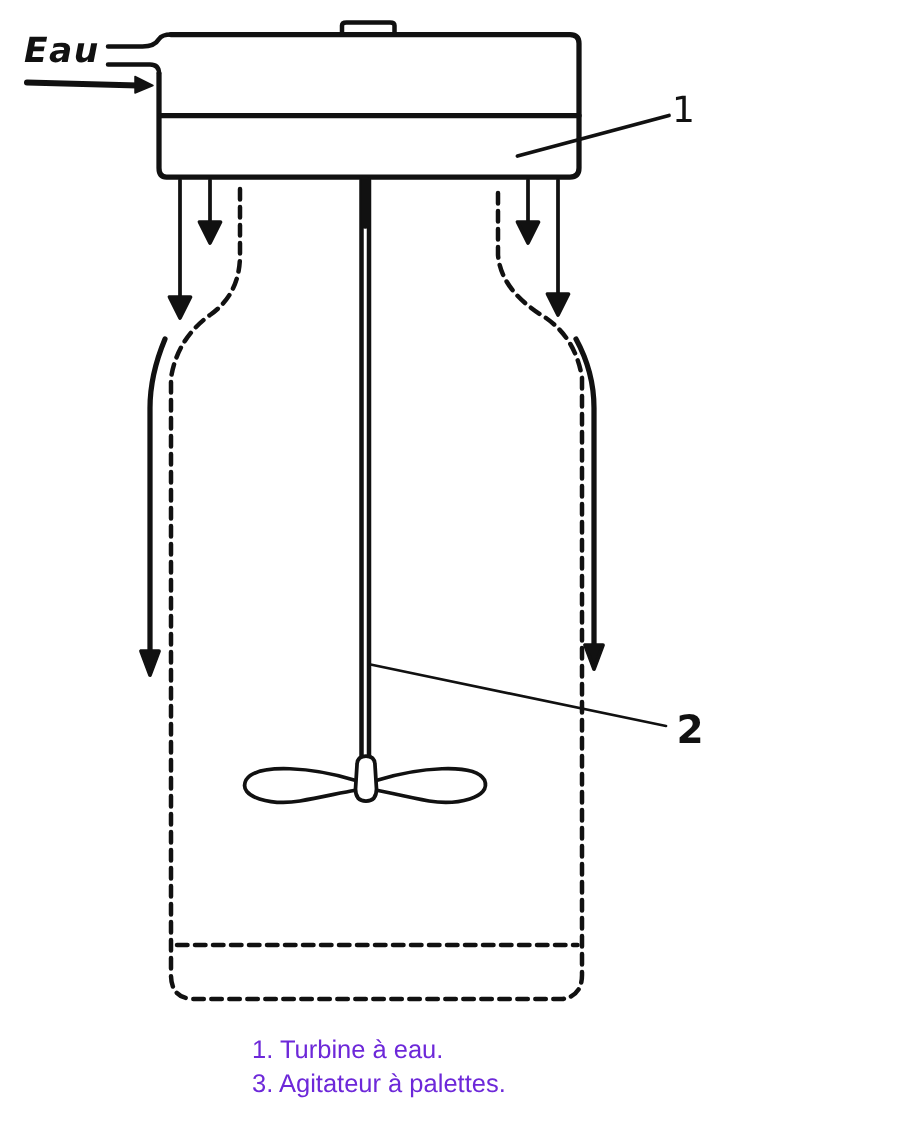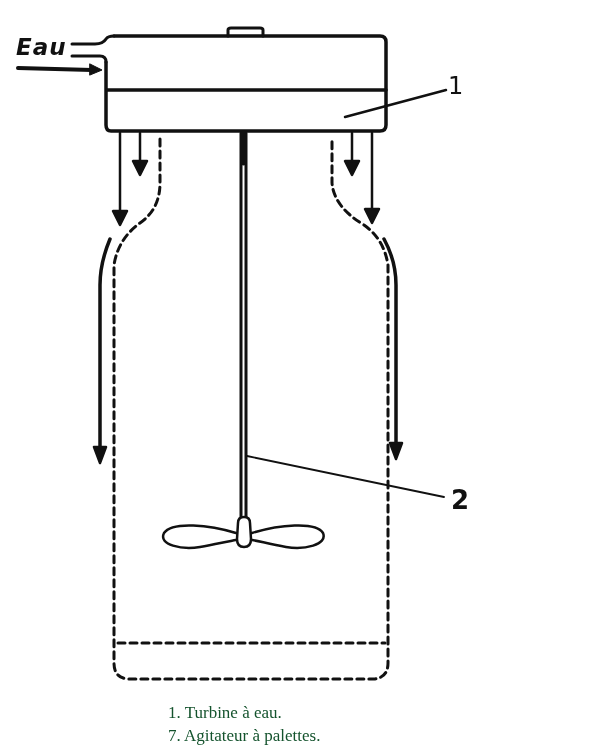--- a/index.html
+++ b/index.html
@@ -1,24 +1,24 @@
 <!DOCTYPE html>
 <html><head>
   <meta charset="utf-8">
   <style>
     html, body { margin: 0; padding: 0; background: #ffffff; }
     body { width: 600px; height: 751px; position: relative; overflow: hidden; font-family: "DejaVu Sans", sans-serif; }
-    .diagram { position: absolute; left: 0; top: 13px; width: 600px; height: 634px; border-radius: 19px; }
+    .diagram { position: absolute; left: 0; top: 0; width: 600px; height: 634px; border-radius: 19px; }
     .lbl-italic { position: absolute; font-family: "DejaVu Sans", sans-serif; font-style: italic; font-weight: bold; color: #111; }
     .lbl-num { position: absolute; font-family: "DejaVu Sans", sans-serif; font-weight: bold; color: #111; }
     .eau { left: 16px; top: 21px; font-size: 23px; letter-spacing: 1px; }
     .num1 { left: 448px; top: 59px; font-size: 24px; font-weight: normal; }
     .num2 { left: 451px; top: 472px; font-size: 26px; }
     .ruis { left: 410px; top: 261px; font-size: 21px; line-height: 26px; }
-    .caption { position: absolute; left: 168px; top: 688px; font-family: Liberation Serif, serif; font-size: 17px; line-height: 23px; color: #14532d; }
+    .caption { position: absolute; left: 168px; top: 688px; font-family: Liberation Sans, sans-serif; font-size: 17px; line-height: 23px; color: #6d28d9; }
     .caption div { white-space: nowrap; }
   </style>
 </head>
 <body>
 
 <div class="diagram">
   <svg width="600" height="751" viewBox="0 0 600 751" xmlns="http://www.w3.org/2000/svg">
     <g fill="none" stroke="#111" stroke-linecap="round" stroke-linejoin="round">
 
       <g>
@@ -78,15 +78,15 @@
     </g>
   </svg>
 
   <div class="lbl-italic eau">Eau</div>
   <div class="lbl-num num1">1</div>
   <div class="lbl-num num2">2</div>
 
 
   <div class="caption">
     <div>1.  Turbine à eau.</div>
-    <div>7.  Agitateur à palettes.</div>
+    <div>3.  Agitateur à palettes.</div>
   </div>
 </div>
 
 </body></html>

